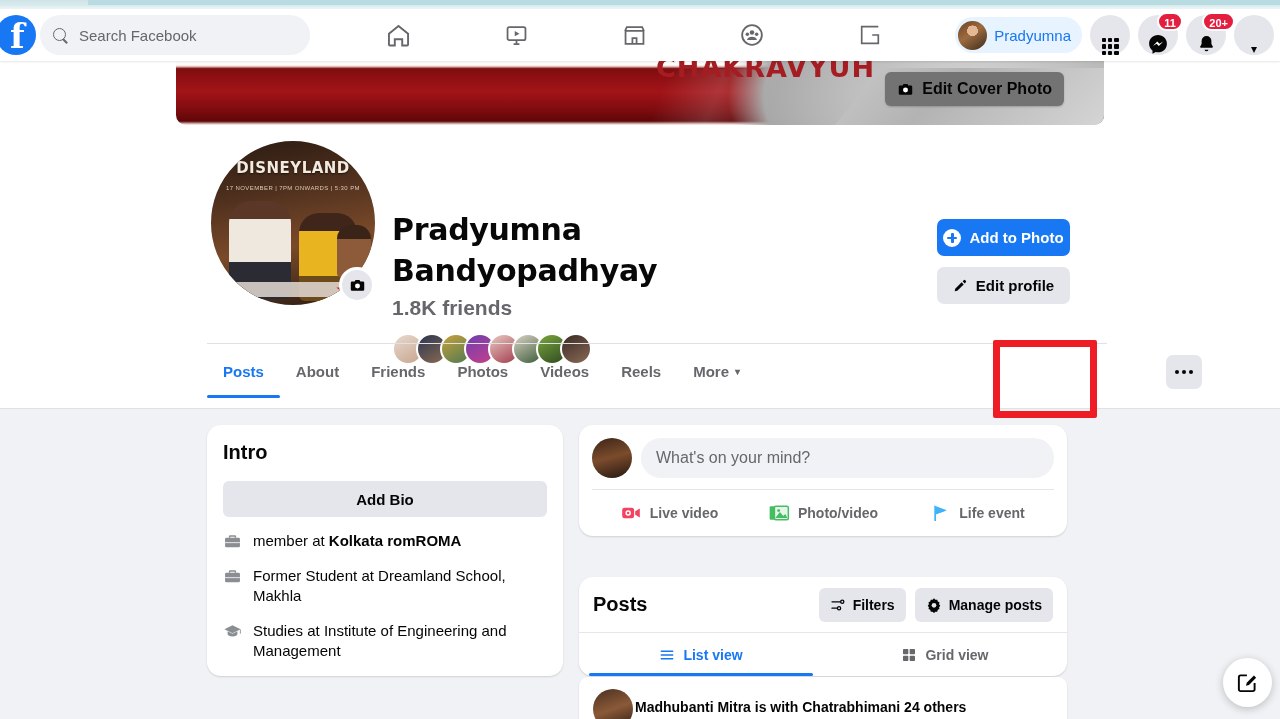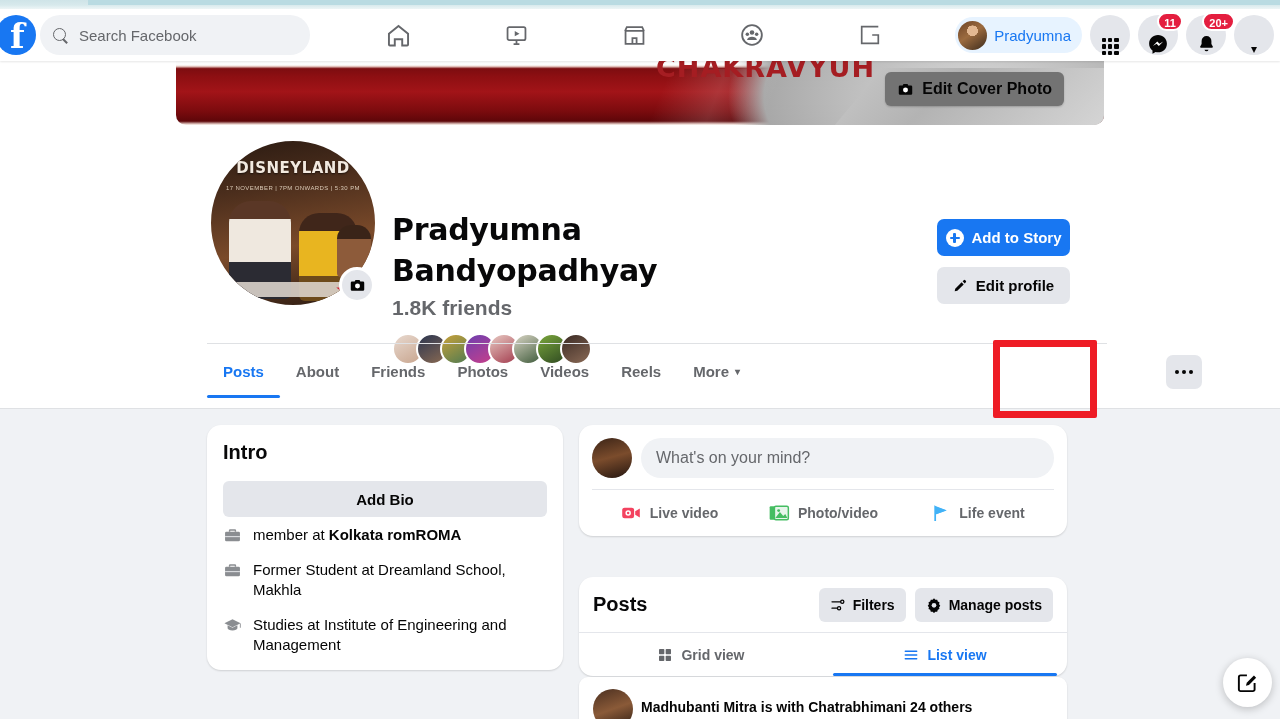--- a/index.html
+++ b/index.html
@@ -274,21 +274,21 @@
 
   .card { background: #fff; border-radius: 14px; box-shadow: 0 1px 2px rgba(0,0,0,.14); }
 
   .intro-card { position: absolute; left: 207px; top: 16px; width: 356px; padding: 16px 16px 0; }
   .intro-title { font-size: 20px; font-weight: 700; color: #080809; }
   .add-bio {
     margin-top: 17px; height: 36px; border-radius: 6px; background: #e4e6eb;
     display: flex; align-items: center; justify-content: center;
     font-size: 15px; font-weight: 600; color: #050505;
   }
-  .intro-list { margin-top: 8px; }
+  .intro-list { margin-top: 14px; }
   .intro-item { display: flex; align-items: flex-start; gap: 11px; margin-bottom: 15px; }
   .intro-item .itxt { font-size: 15px; line-height: 20px; color: #050505; }
   .intro-item .itxt b { font-weight: 600; }
 
   .composer-card { position: absolute; left: 579px; top: 16px; width: 488px; padding: 13px 13px 0; }
   .comp-top { display: flex; align-items: center; gap: 9px; }
   .comp-av {
     width: 40px; height: 40px; border-radius: 50%;
     background: linear-gradient(165deg,#3b2417 0%, #7b4c2c 48%, #241610 100%);
     flex: 0 0 auto;
@@ -325,21 +325,21 @@
   .view-tab.active { color: #1877f2; }
   .view-tab.active::after {
     content: ""; position: absolute; left: 10px; right: 10px; bottom: 0;
     height: 3px; background: #1877f2; border-radius: 2px;
   }
 
   .post-peek {
     position: absolute; left: 579px; top: 268px; width: 488px; height: 42px;
     background: #fff; border-radius: 9px 9px 0 0;
     box-shadow: 0 1px 2px rgba(0,0,0,.14);
-    padding: 12px 14px 0; display: flex; gap: 8px; overflow: hidden;
+    padding: 12px 14px 0; display: flex; gap: 2px; overflow: hidden;
   }
   .post-peek .pav {
     width: 40px; height: 40px; border-radius: 50%; flex: 0 0 auto;
     background: linear-gradient(160deg,#4a2f20 0%, #8a5a38 50%, #2a1a12 100%);
   }
   .post-peek .ptxt {
     font-size: 14px; font-weight: 600; color: #050505;
     line-height: 18px; padding-top: 9px;
     white-space: nowrap; overflow: hidden;
   }
@@ -486,21 +486,21 @@
       <span class="fa" style="background:linear-gradient(150deg,#e8c9c2,#a33c4e)"></span>
       <span class="fa" style="background:linear-gradient(150deg,#d8d4c4,#3e5a3a)"></span>
       <span class="fa" style="background:linear-gradient(150deg,#7aa63c,#2f4a22)"></span>
       <span class="fa" style="background:linear-gradient(150deg,#3a2a24,#8a6a56)"></span>
     </div>
   </div>
 
   <div class="act-btns">
     <div class="btn-story">
       <span class="plus-circ"></span>
-      <span>Add to Story</span>
+      <span>Add to Photo</span>
     </div>
     <div class="btn-edit">
       <svg width="15" height="15" viewBox="0 0 24 24">
         <path fill="#050505" d="m3.6 17.1 10.2-10.2 3.3 3.3L6.9 20.4l-4.2.9z"></path>
         <path fill="#050505" d="m15.4 5.3 1.8-1.8a1.6 1.6 0 0 1 2.3 0l1 1a1.6 1.6 0 0 1 0 2.3l-1.8 1.8z"></path>
       </svg>
       <span>Edit profile</span>
     </div>
   </div>
 
@@ -635,39 +635,39 @@
       <div class="pill">
         <svg width="16" height="16" viewBox="0 0 24 24">
           <path fill="#050505" d="M12 1.9 14 4h2.8l.9 2.7 2.5 1.2-.6 2.9 1.8 2.2-1.8 2.2.6 2.9-2.5 1.2-.9 2.7H14l-2 2.1-2-2.1H7.2l-.9-2.7-2.5-1.2.6-2.9L2.6 13l1.8-2.2-.6-2.9 2.5-1.2L7.2 4H10z"></path>
           <circle cx="12" cy="12.5" r="3.5" fill="#e4e6eb"></circle>
         </svg>
         <span>Manage posts</span>
       </div>
     </div>
 
     <div class="view-row">
+      <div class="view-tab active">
+        <svg width="16" height="16" viewBox="0 0 24 24">
+          <g stroke="#1877f2" stroke-width="2.1" stroke-linecap="round">
+            <path d="M3.4 6.4h17.2M3.4 12h17.2M3.4 17.6h17.2"></path>
+          </g>
+        </svg>
+        <span>List view</span>
+      </div>
       <div class="view-tab">
         <svg width="16" height="16" viewBox="0 0 24 24">
           <g fill="#65676b">
             <rect x="3" y="3" width="8" height="8" rx="1.2"></rect>
             <rect x="13" y="3" width="8" height="8" rx="1.2"></rect>
             <rect x="3" y="13" width="8" height="8" rx="1.2"></rect>
             <rect x="13" y="13" width="8" height="8" rx="1.2"></rect>
           </g>
         </svg>
         <span>Grid view</span>
       </div>
-      <div class="view-tab active">
-        <svg width="16" height="16" viewBox="0 0 24 24">
-          <g stroke="#1877f2" stroke-width="2.1" stroke-linecap="round">
-            <path d="M3.4 6.4h17.2M3.4 12h17.2M3.4 17.6h17.2"></path>
-          </g>
-        </svg>
-        <span>List view</span>
-      </div>
     </div>
   </div>
 
   <div class="post-peek">
     <span class="pav"></span>
     <span class="ptxt">Madhubanti Mitra is with Chatrabhimani 24 others</span>
   </div>
 
   <div class="fab">
     <svg width="23" height="23" viewBox="0 0 24 24">

